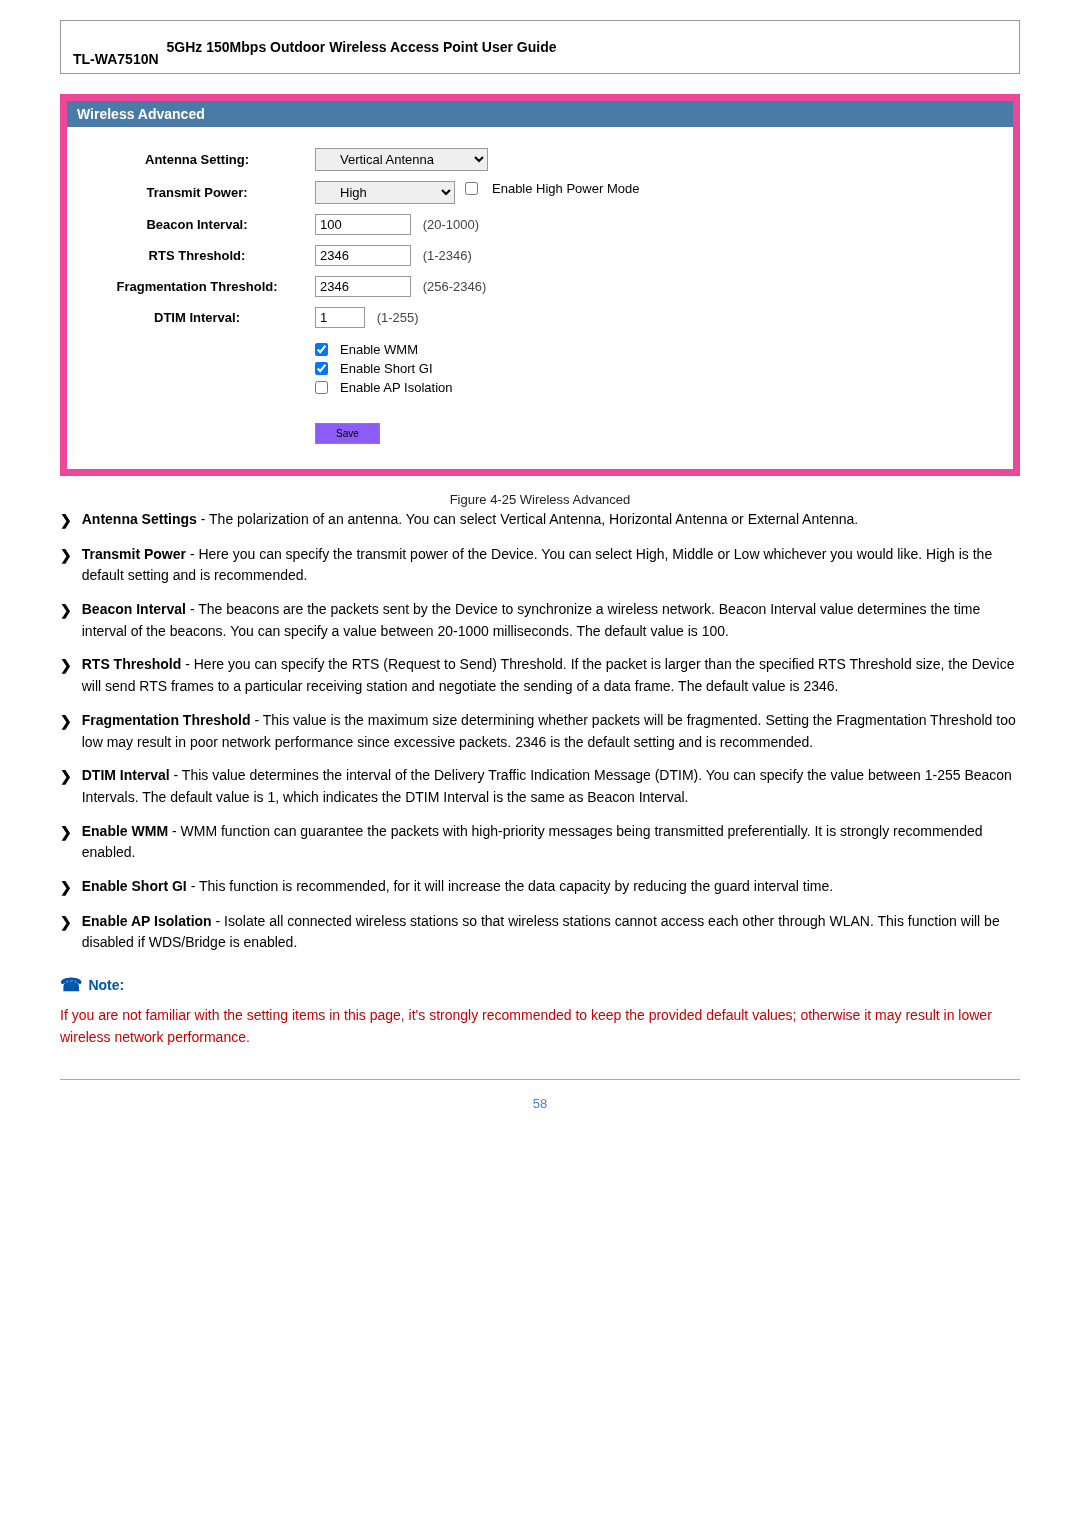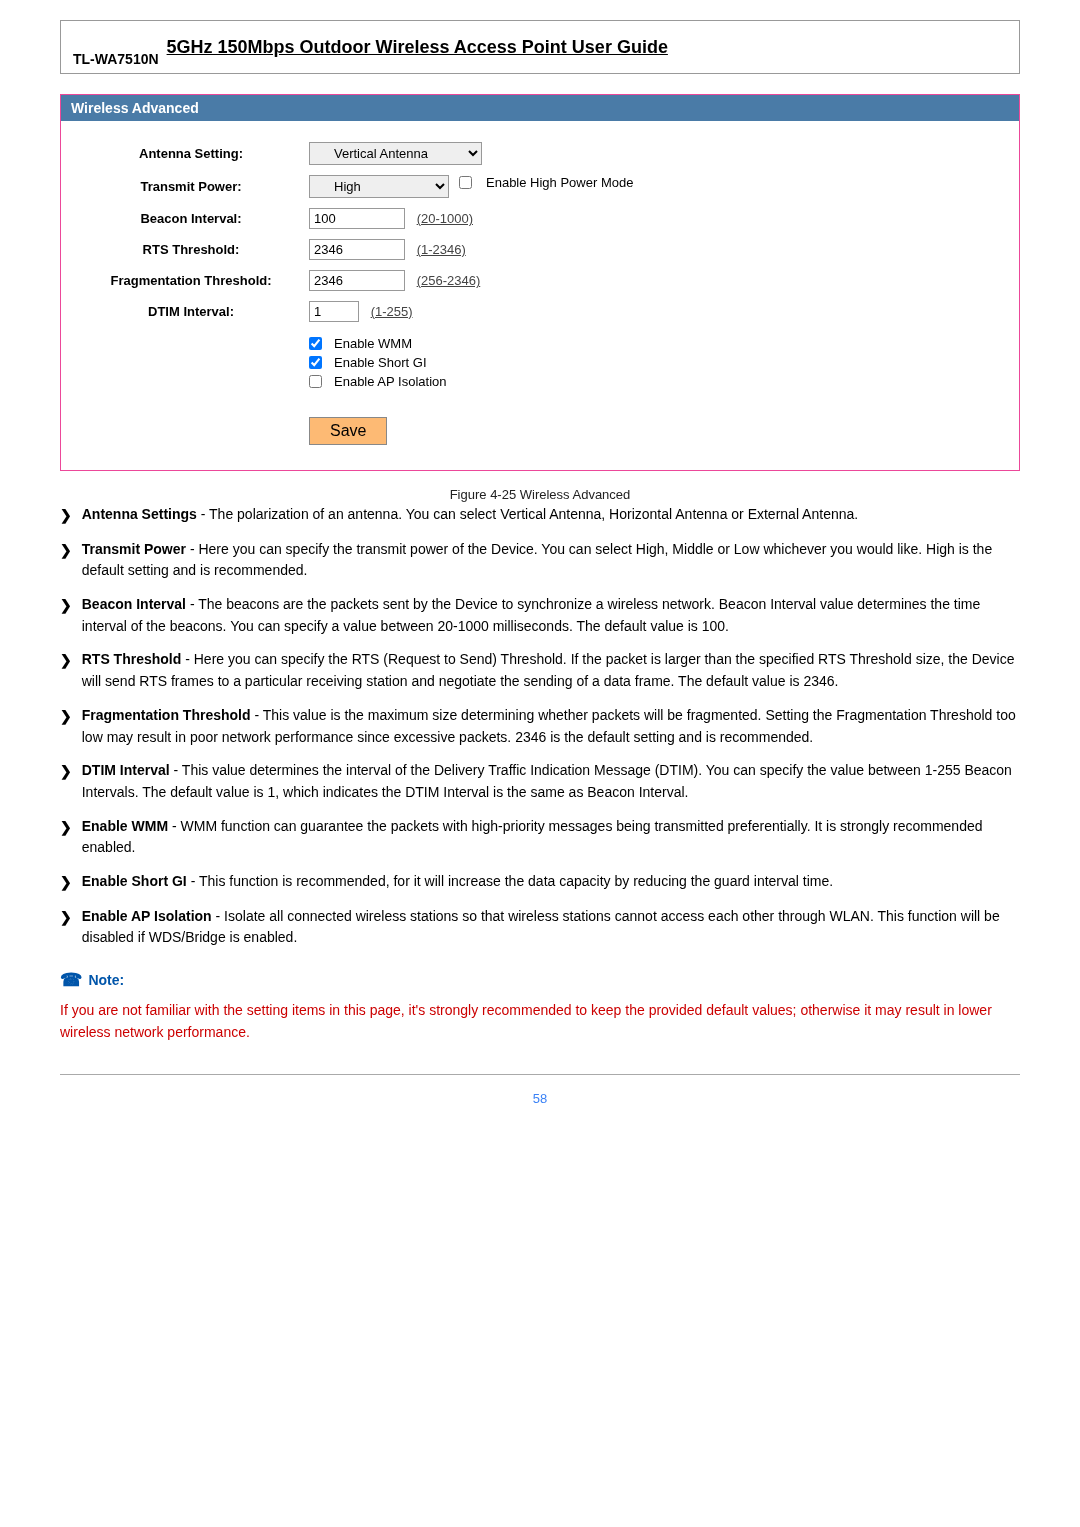--- a/index.html
+++ b/index.html
@@ -22,27 +22,26 @@
       padding: 6px 12px;
     }
     .header-model {
       font-weight: bold;
       font-size: 14px;
       margin-right: 8px;
       margin-top: 24px;
     }
     .header-title {
       font-weight: bold;
-      font-size: 18px;
-      text-decoration: underline;
+      font-size: 14px;
     }
 
     
     .wa-box {
-      border: 1px solid #ec4899;
+      border: 7px solid #ec4899;
       margin-bottom: 16px;
     }
     .wa-title {
       background: #4a7ba7;
       color: #fff;
       font-weight: bold;
       font-size: 14px;
       padding: 5px 10px;
     }
     .wa-content {
@@ -75,36 +74,35 @@
     input.form-input {
       font-size: 13px;
       border: 1px solid #999;
       padding: 2px 4px;
       width: 96px;
     }
     .range-hint {
       color: #444;
       font-size: 13px;
       margin-left: 8px;
-      text-decoration: underline;
     }
     .checkbox-row {
       display: flex;
       align-items: center;
       margin: 4px 0;
     }
     .checkbox-row input[type=checkbox] {
       margin-right: 6px;
     }
     .save-btn {
       margin-top: 14px;
       padding: 4px 20px;
-      font-size: 16px;
+      font-size: 10px;
       border: 1px solid #888;
-      background: #fdba74;
+      background: #8b5cf6;
       cursor: pointer;
     }
     .figure-caption {
       text-align: center;
       font-size: 13px;
       margin-bottom: 2px;
       color: #222;
     }
 
     

